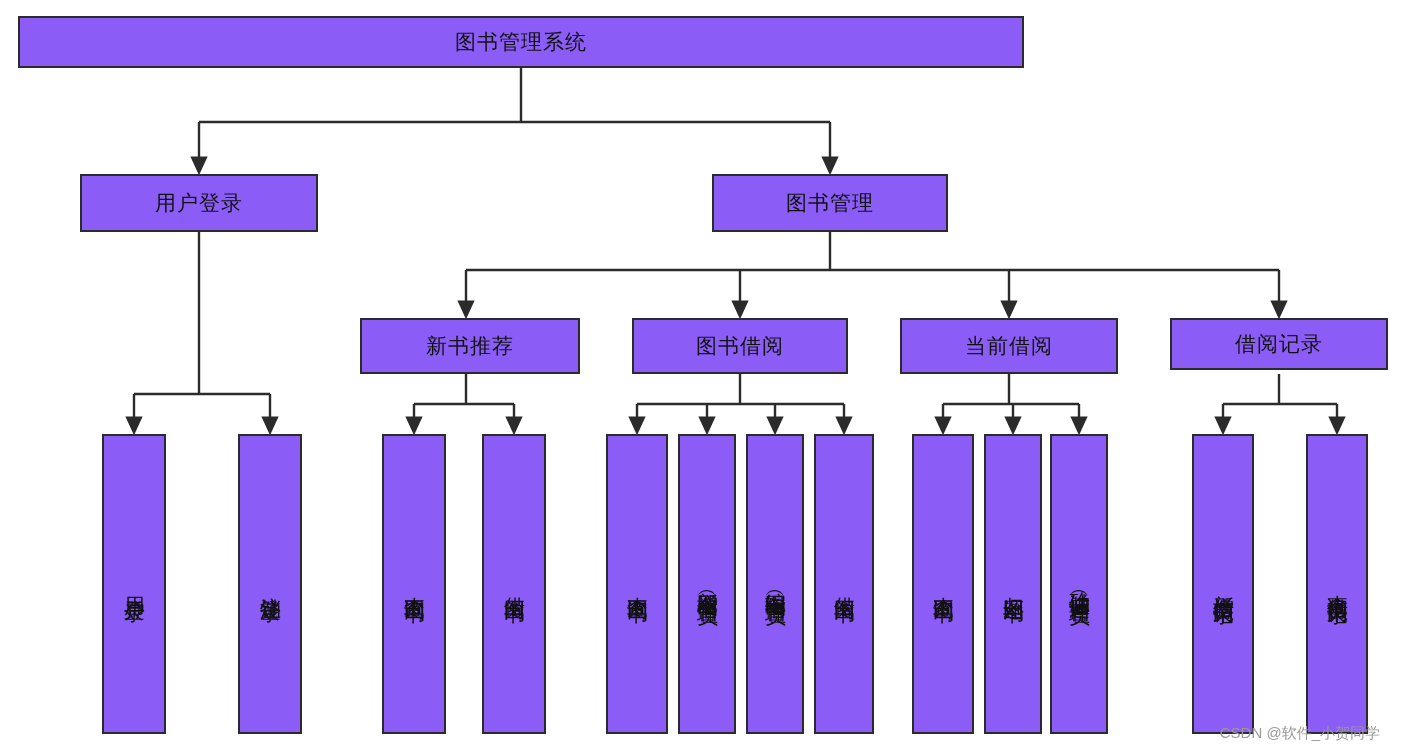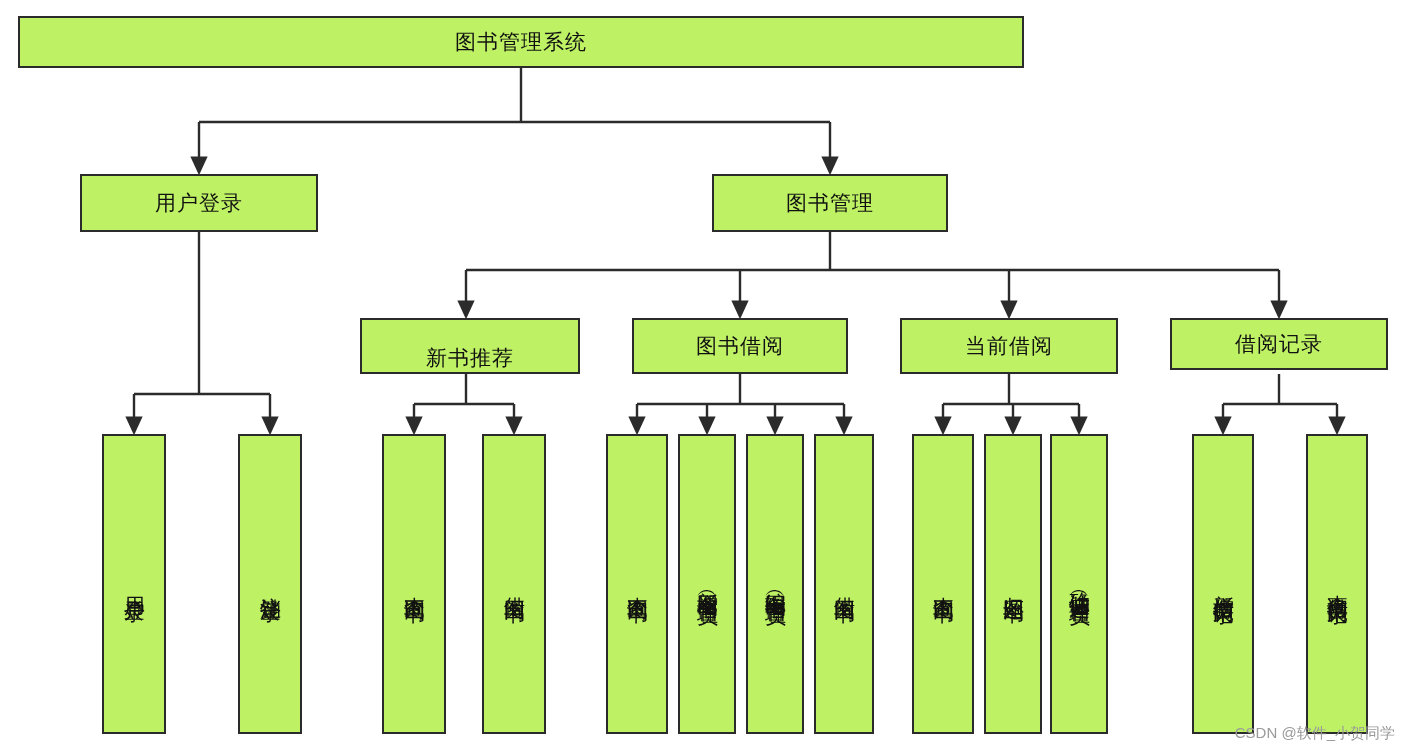--- a/index.html
+++ b/index.html
@@ -18,21 +18,21 @@
   }
   #stage svg.edges {
     position: absolute;
     left: 0; top: 0;
     width: 1405px;
     height: 747px;
   }
   .node {
     position: absolute;
     border: 2px solid #2b2b2b;
-    background: #bef264;
+    background: #8b5cf6;
     display: flex;
     align-items: center;
     justify-content: center;
     color: #111111;
     z-index: 2;
   }
   .node.h {
     font-size: 21px;
     letter-spacing: 1px;
   }
@@ -45,21 +45,21 @@
     text-orientation: upright;
     line-height: 1.18;
     text-align: left;
     letter-spacing: 2px;
     padding: 6px 0;
     white-space: pre-line;
   }
   .node.v.wide .vtext { letter-spacing: 2px; }
   .watermark {
     position: absolute;
-    right: 10px;
+    right: 25px;
     bottom: 4px;
     font-size: 15px;
     color: #9a9a9a;
     z-index: 3;
     white-space: nowrap;
   }
 </style>
 </head>
 <body>
 
@@ -118,21 +118,21 @@
     <span>图书管理系统</span>
   </div>
 
   <div class="node h" style="left:80px; top:174px; width:238px; height:58px;">
     <span>用户登录</span>
   </div>
   <div class="node h" style="left:712px; top:174px; width:236px; height:58px;text-align:center;">
     <span>图书管理</span>
   </div>
 
-  <div class="node h" style="left:360px; top:318px; width:220px; height:56px;align-items:flex-end;">
+  <div class="node h" style="left:360px; top:318px; width:220px; height:56px;">
     <span>新书推荐</span>
   </div>
   <div class="node h" style="left:632px; top:318px; width:216px; height:56px;">
     <span>图书借阅</span>
   </div>
   <div class="node h" style="left:900px; top:318px; width:218px; height:56px;">
     <span>当前借阅</span>
   </div>
   <div class="node h" style="left:1170px; top:318px; width:218px; height:52px;">
     <span>借阅记录</span>

